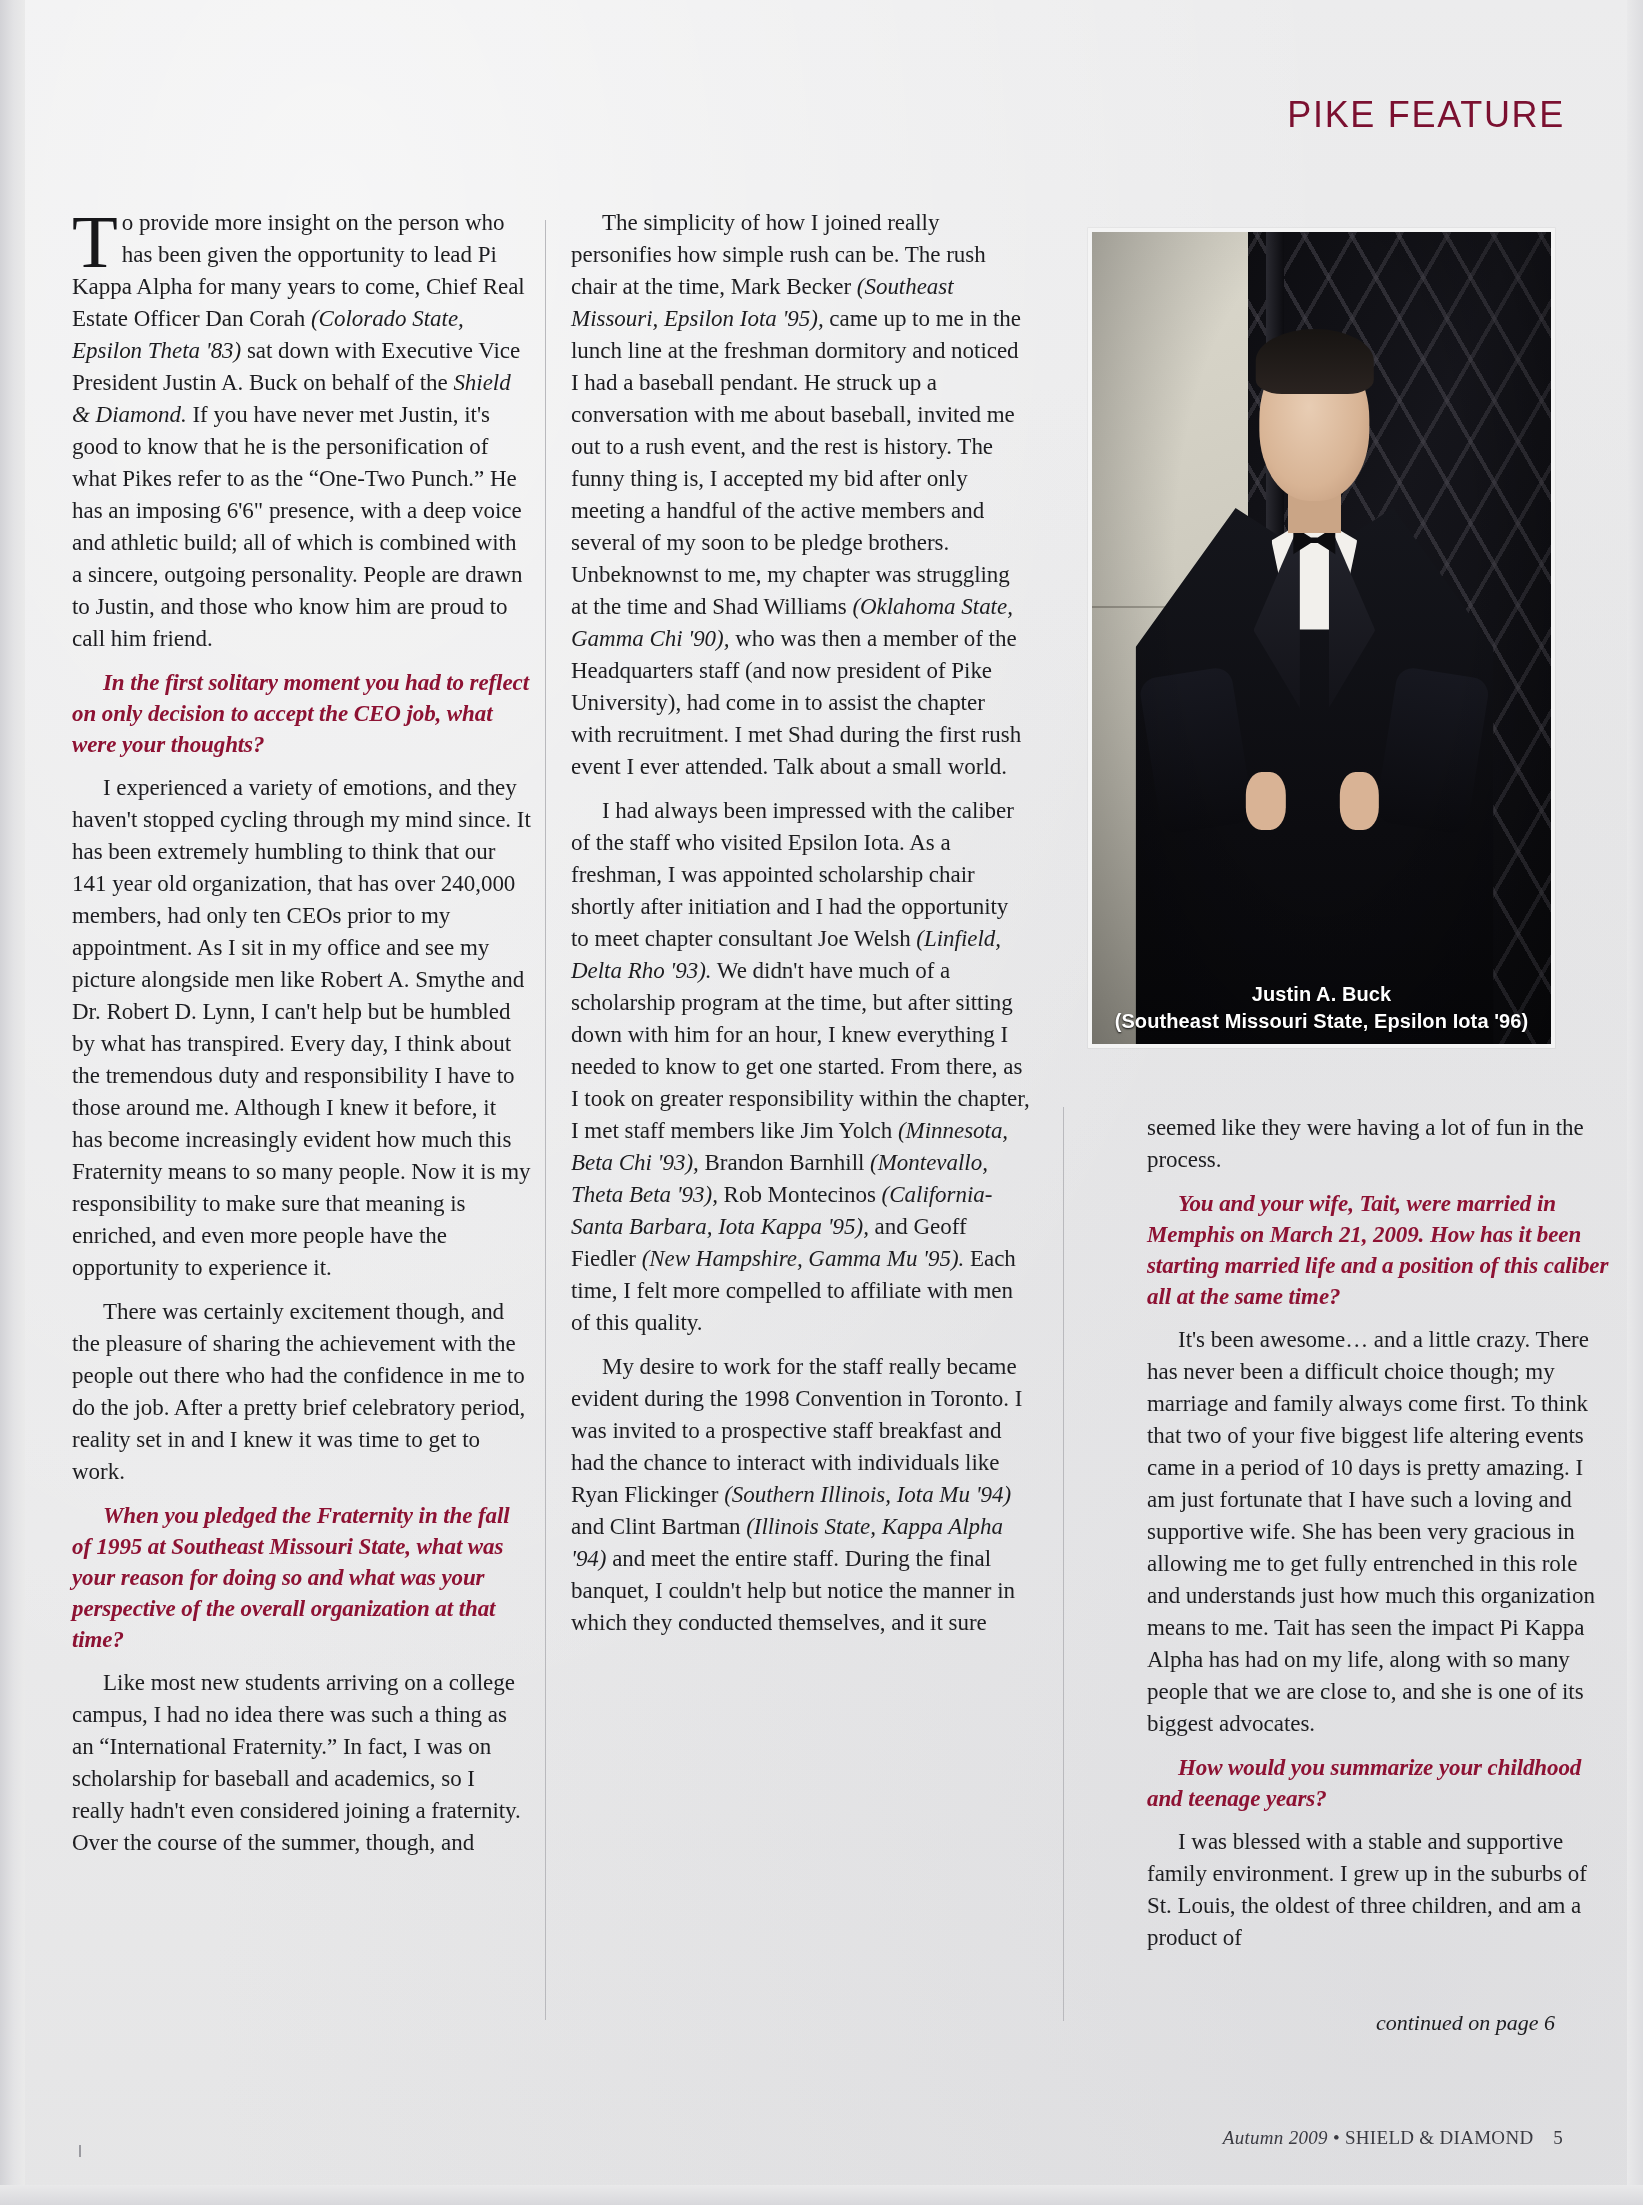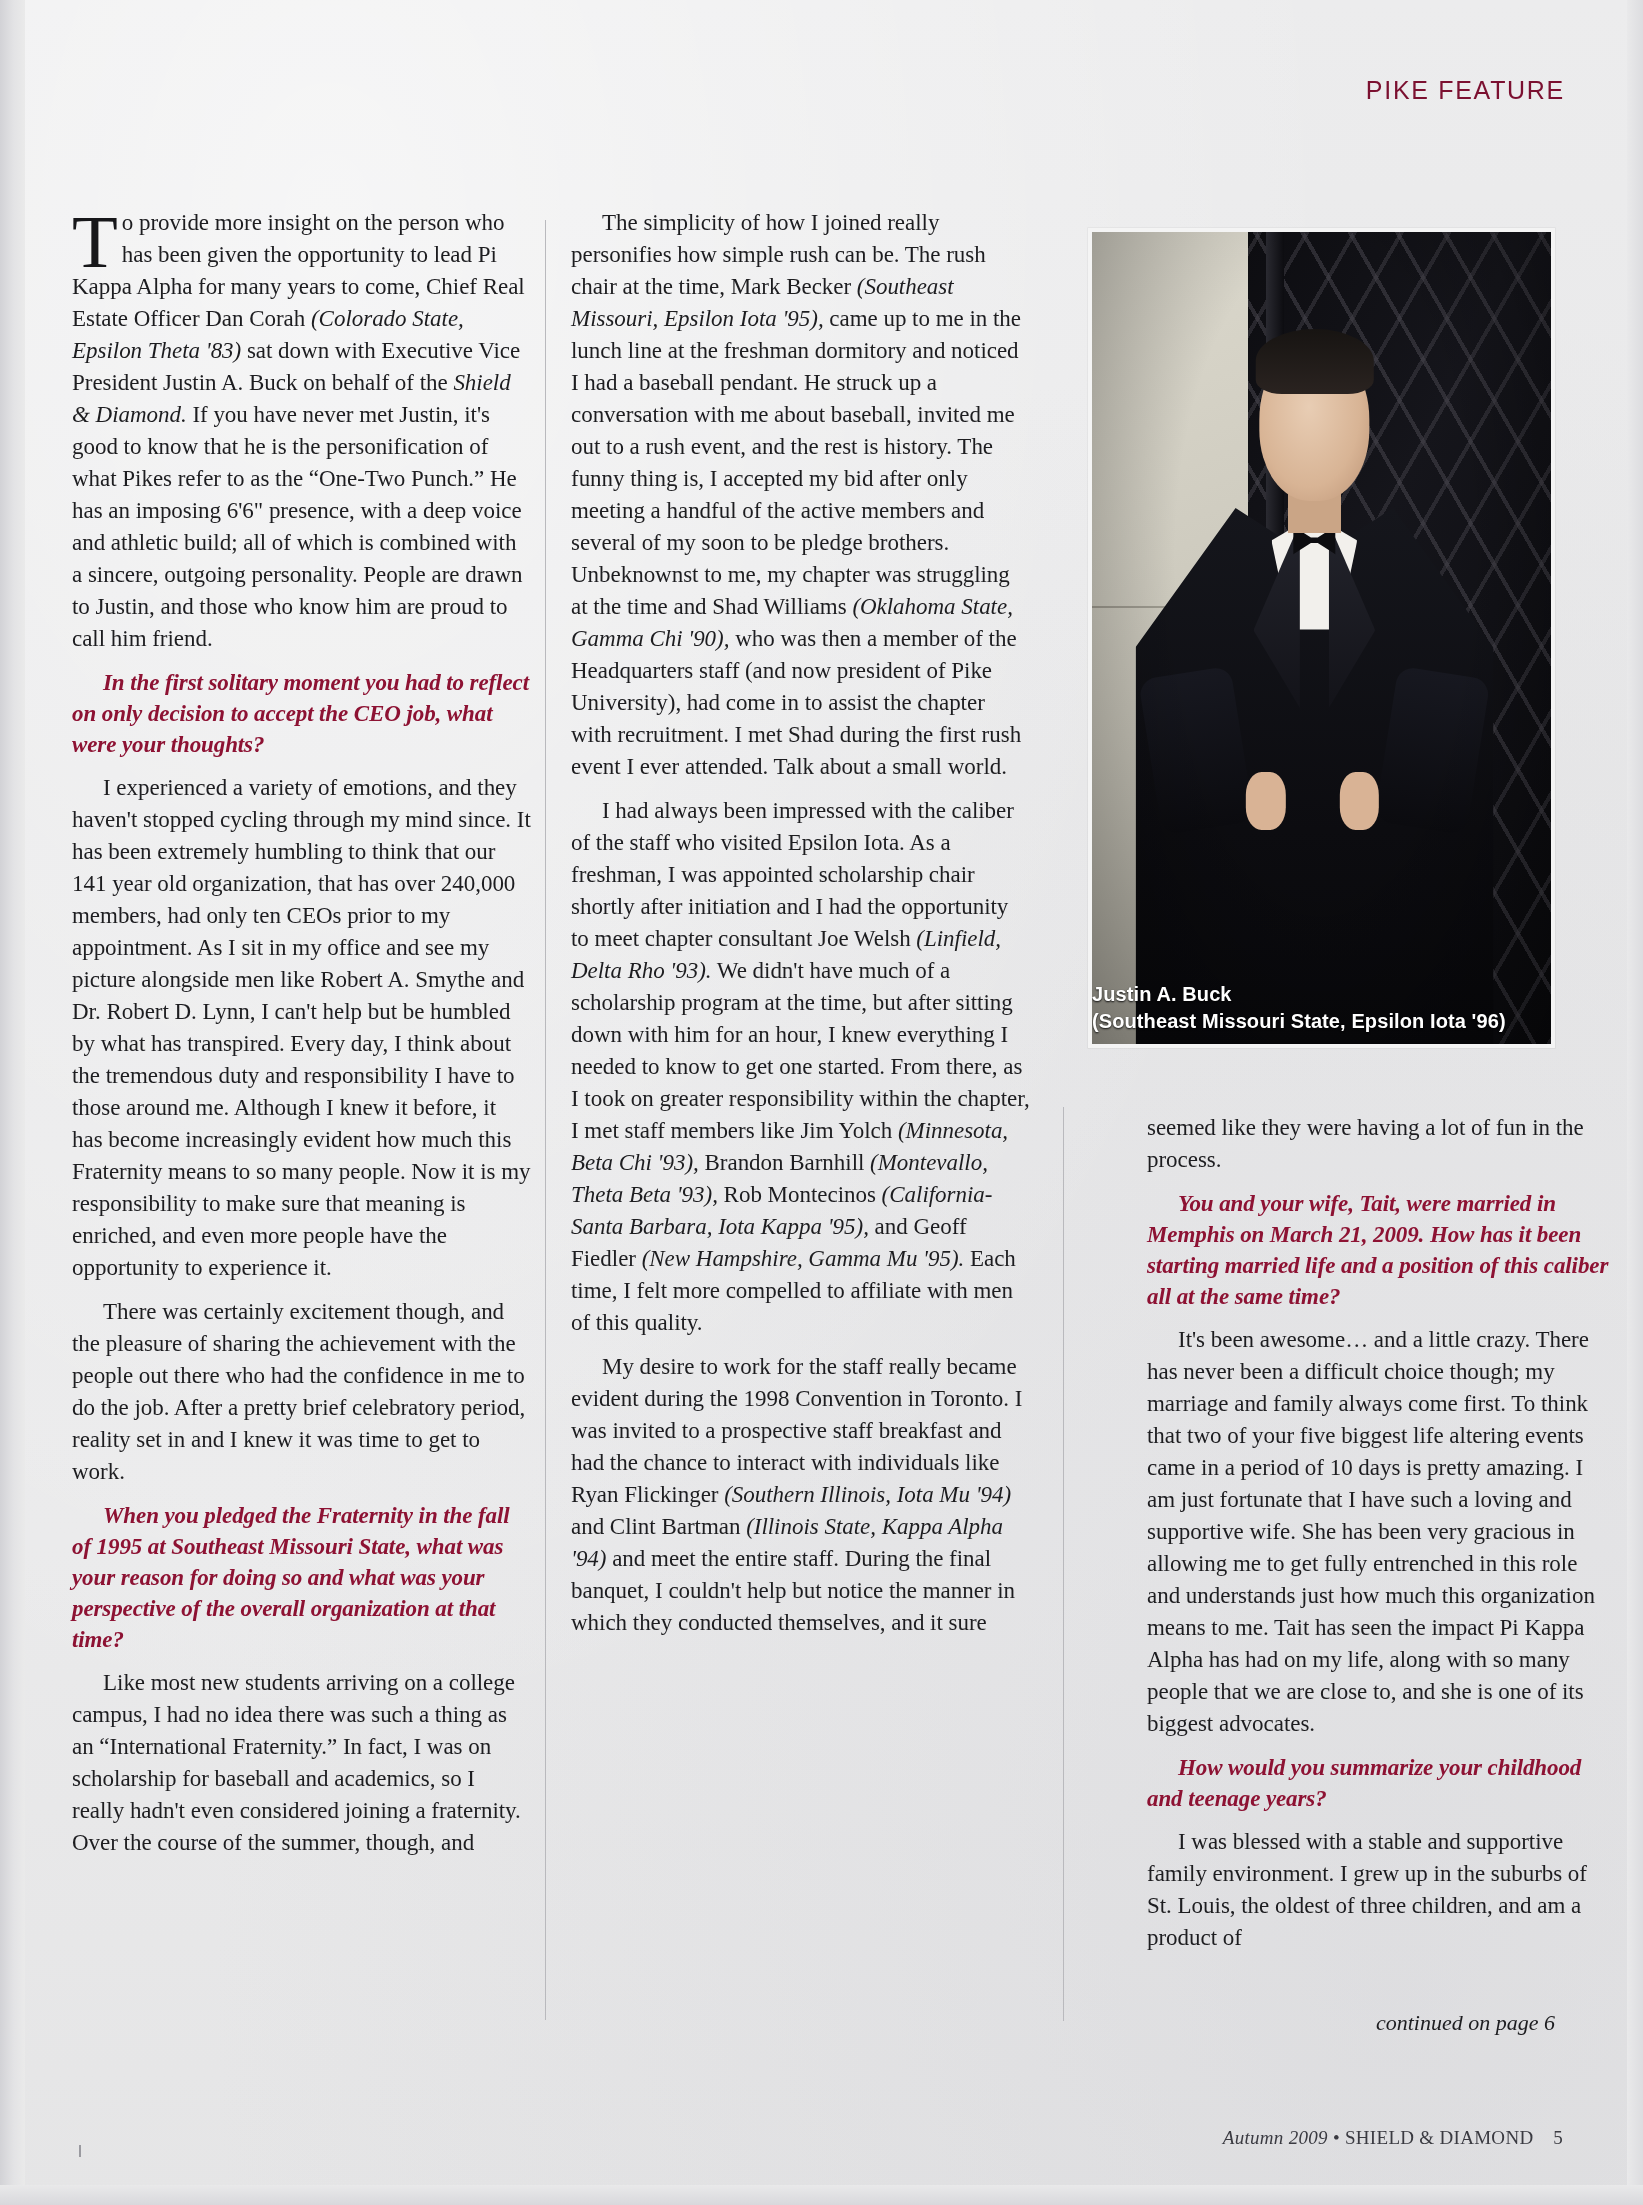--- a/index.html
+++ b/index.html
@@ -33,23 +33,23 @@
     background:linear-gradient(270deg,#dcdcdf 0%,#e9e9ea 100%);
   }
   .bottom-edge{
     position:absolute; left:0; bottom:0; width:1644px; height:20px;
     background:linear-gradient(0deg,#d8d8dc 0%,#e9e9ea 100%);
   }
 
   
   .hdr{
     position:absolute;
-    right:79px; top:76px;
+    right:79px; top:94px;
     font-family:"Liberation Sans", sans-serif;
-    font-size:25px;
+    font-size:36px;
     letter-spacing:1.7px;
     color:#7b1030;
     font-weight:400;
   }
 
   
   .col{
     position:absolute;
     top:207px;
     width:467px;
@@ -211,21 +211,21 @@
   }
   .ph-handL{ left:31%; }
   .ph-handR{ left:57%; }
   .ph-vignette{
     position:absolute; inset:0;
     background:radial-gradient(ellipse at 50% 40%, rgba(0,0,0,0) 45%, rgba(0,0,0,.38) 100%);
   }
   .caption{
     position:absolute;
     left:0; right:0; bottom:9.3px;
-    text-align:left;
+    text-align:center;
     color:#ffffff;
     font-family:"Liberation Sans", sans-serif;
     font-weight:bold;
     font-size:20px;
     line-height:27px;
     letter-spacing:0.1px;
     text-shadow:0 0.7px 2px rgba(0,0,0,.9);
   }
 
   

